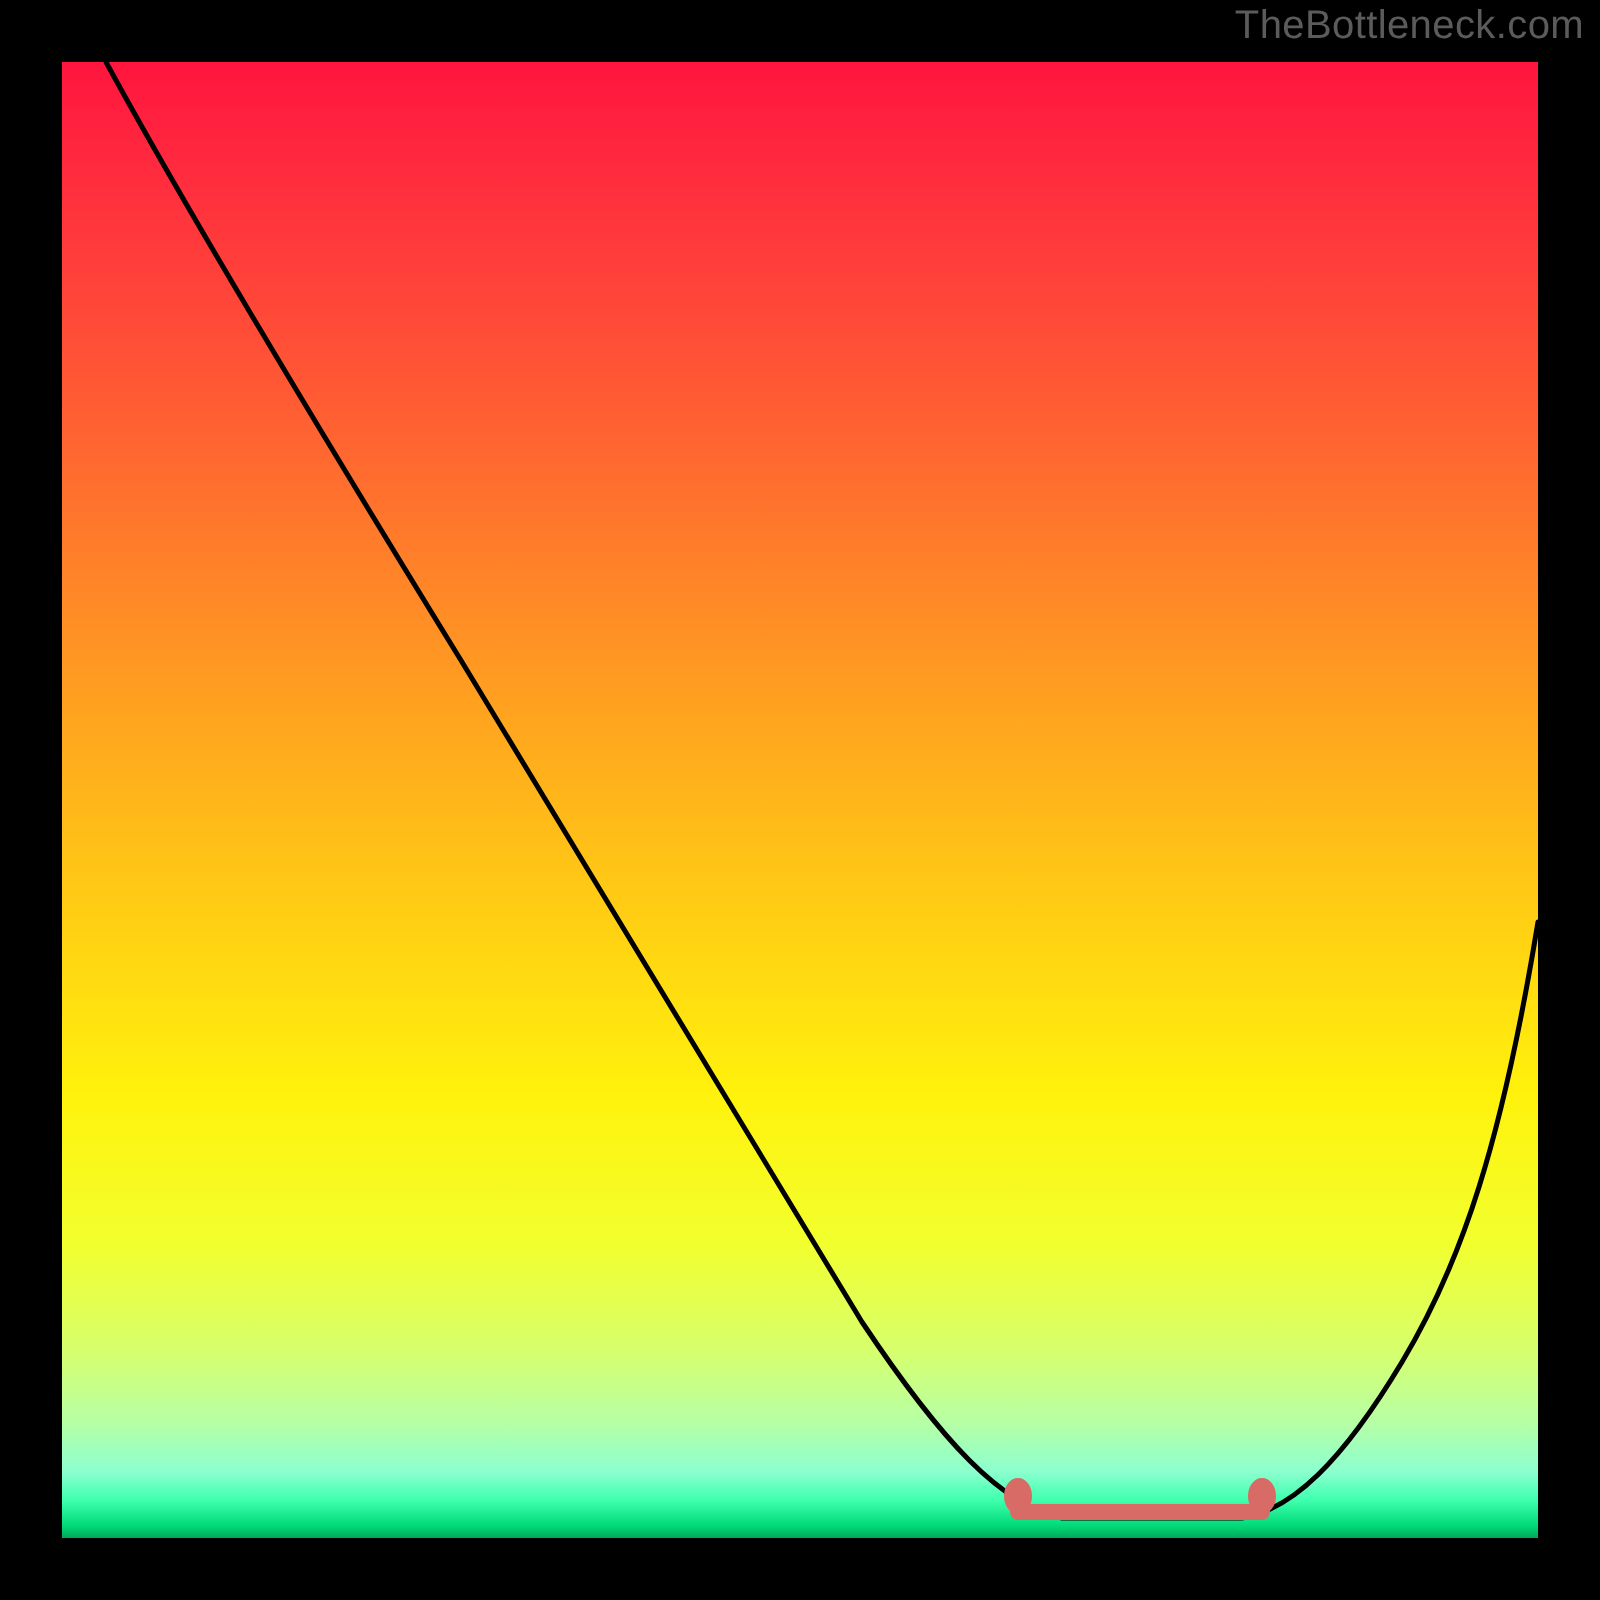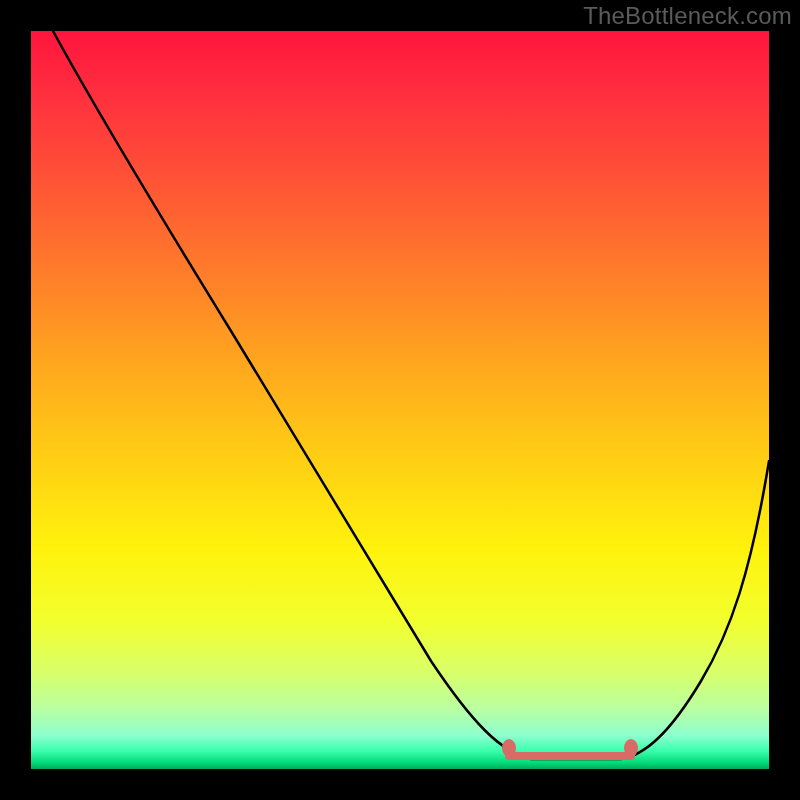--- a/index.html
+++ b/index.html
@@ -17,21 +17,21 @@
     top: 0;
     width: 800px;
     height: 800px;
     background: #000;
   }
   .watermark {
     position: absolute;
     top: 2px;
     right: 8px;
     color: #5b5b5b;
-    font-size: 24px;
+    font-size: 20px;
     font-weight: 500;
     letter-spacing: 0.2px;
     z-index: 20;
     user-select: none;
   }
   .plot {
     position: absolute;
     left: 31px;
     top: 31px;
     width: 738px;

